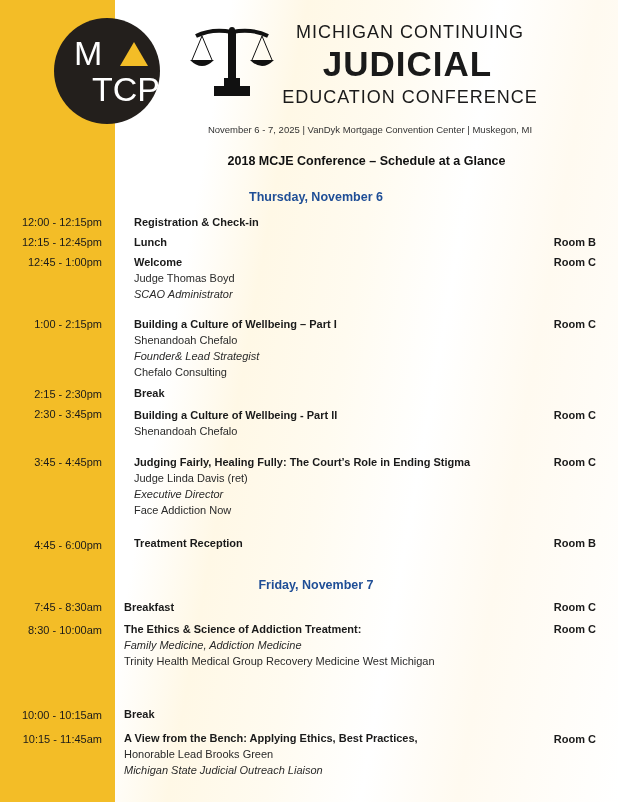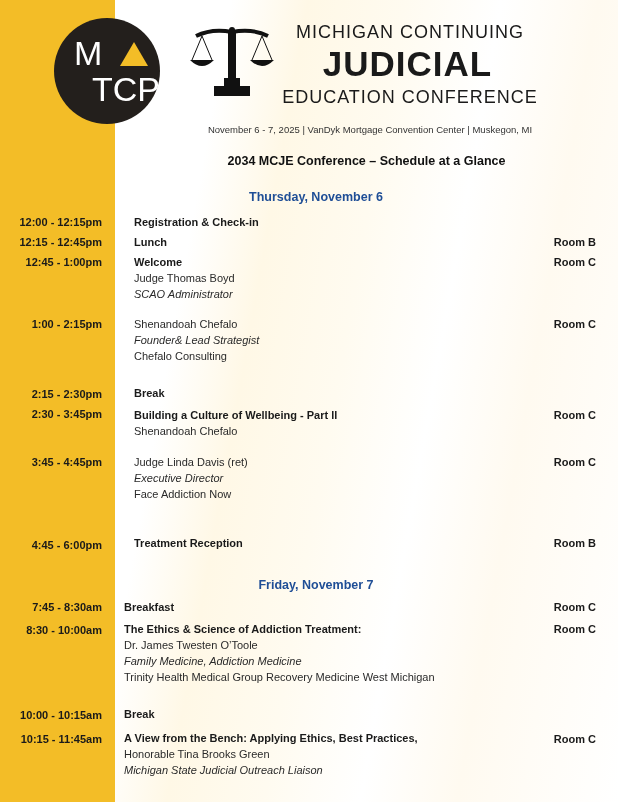--- a/index.html
+++ b/index.html
@@ -48,21 +48,21 @@
   .doc-title {
     position: absolute; left: 115px; top: 154px; width: 503px; text-align: center;
     font-size: 12.5px; font-weight: 700; color: #111;
   }
   .day-head {
     position: absolute; left: 115px; width: 402px; text-align: center;
     font-size: 12.5px; font-weight: 700; color: #1f4e96;
   }
   .time {
     position: absolute; width: 102px; text-align: right;
-    font-size: 11px; font-weight: 700; color: #1a1a1a; left: 0;
+    font-size: 11px; font-weight: 400; color: #1a1a1a; left: 0;
   }
   .sess { position: absolute; left: 134px; width: 400px; font-size: 11px; line-height: 16px; color: #1a1a1a; }
   .sess.fri { left: 124px; }
   .sess .name { font-weight: 700; display: block; }
   .sess .line { display: block; font-weight: 400; color: #2a2a2a; }
   .sess .line.it { font-style: italic; }
   .room {
     position: absolute; right: 22px; width: 60px; text-align: right;
     font-size: 11px; font-weight: 700; color: #1a1a1a;
   }
@@ -91,21 +91,21 @@
   <rect x="38" y="10" width="8" height="48" fill="#111"></rect>
   <rect x="34" y="56" width="16" height="8" fill="#111"></rect>
   <rect x="24" y="64" width="36" height="10" fill="#111"></rect>
 </svg>
 
 <div class="title-line t1">MICHIGAN   CONTINUING</div>
 <div class="title-line t2">JUDICIAL</div>
 <div class="title-line t3">EDUCATION   CONFERENCE</div>
 <div class="subline">November 6 - 7, 2025 | VanDyk Mortgage Convention Center | Muskegon, MI</div>
 
-<div class="doc-title">2034 MCJE  Conference – Schedule at a Glance</div>
+<div class="doc-title">2018 MCJE  Conference – Schedule at a Glance</div>
 
 <div class="day-head" style="top:190px">Thursday, November 6</div>
 
 <div>
   <div class="time" style="top:216px">12:00 - 12:15pm</div>
   <div class="sess" style="top:214px">
       <span class="name">Registration &amp; Check-in</span>
     </div>
 </div>
 
@@ -123,20 +123,21 @@
     <span class="name">Welcome</span>
     <span class="line">Judge Thomas Boyd</span>
     <span class="line it">SCAO Administrator</span>
   </div>
   <div class="room" style="top:256px">Room C</div>
 </div>
 
 <div>
   <div class="time" style="top:318px">1:00 - 2:15pm</div>
   <div class="sess" style="top:316px">
+    <span class="name">Building a Culture of Wellbeing – Part I</span>
     <span class="line">Shenandoah Chefalo</span>
     <span class="line it">Founder&amp; Lead Strategist</span>
     <span class="line">Chefalo Consulting</span>
   </div>
   <div class="room" style="top:318px">Room C</div>
 </div>
 
 <div>
   <div class="time" style="top:388px">2:15 - 2:30pm</div>
   <div class="sess" style="top:385px">
@@ -149,20 +150,21 @@
   <div class="sess" style="top:407px">
     <span class="name">Building a Culture of Wellbeing - Part ll</span>
     <span class="line">Shenandoah Chefalo</span>
   </div>
   <div class="room" style="top:409px">Room C</div>
 </div>
 
 <div>
   <div class="time" style="top:456px">3:45 - 4:45pm</div>
   <div class="sess" style="top:454px">
+    <span class="name">Judging Fairly, Healing Fully: The Court’s Role in Ending Stigma</span>
     <span class="line">Judge Linda Davis (ret)</span>
     <span class="line it">Executive Director</span>
     <span class="line">Face Addiction Now</span>
   </div>
   <div class="room" style="top:456px">Room C</div>
 </div>
 
 <div>
   <div class="time" style="top:539px">4:45 - 6:00pm</div>
   <div class="sess" style="top:535px">
@@ -178,35 +180,34 @@
   <div class="sess fri" style="top:599px">
       <span class="name">Breakfast</span>
     </div>
   <div class="room" style="top:601px">Room C</div>
 </div>
 
 <div>
   <div class="time" style="top:624px">8:30 - 10:00am</div>
   <div class="sess fri" style="top:621px">
     <span class="name">The Ethics &amp; Science of Addiction Treatment:</span>
-    <span class="line">Dr. James Twesten O’Toole</span>
     <span class="line it">Family Medicine, Addiction Medicine</span>
     <span class="line">Trinity Health Medical Group Recovery Medicine West Michigan</span>
   </div>
   <div class="room" style="top:623px">Room C</div>
 </div>
 
 <div>
   <div class="time" style="top:709px">10:00 - 10:15am</div>
   <div class="sess fri" style="top:706px">
       <span class="name">Break</span>
     </div>
 </div>
 
 <div>
   <div class="time" style="top:733px">10:15 - 11:45am</div>
   <div class="sess fri" style="top:730px">
     <span class="name">A View from the Bench: Applying Ethics, Best Practices,</span>
-    <span class="line">Honorable Tina Brooks Green</span>
+    <span class="line">Honorable Lead Brooks Green</span>
     <span class="line it">Michigan State Judicial Outreach Liaison</span>
   </div>
   <div class="room" style="top:733px">Room C</div>
 </div>
 
 </body></html>

